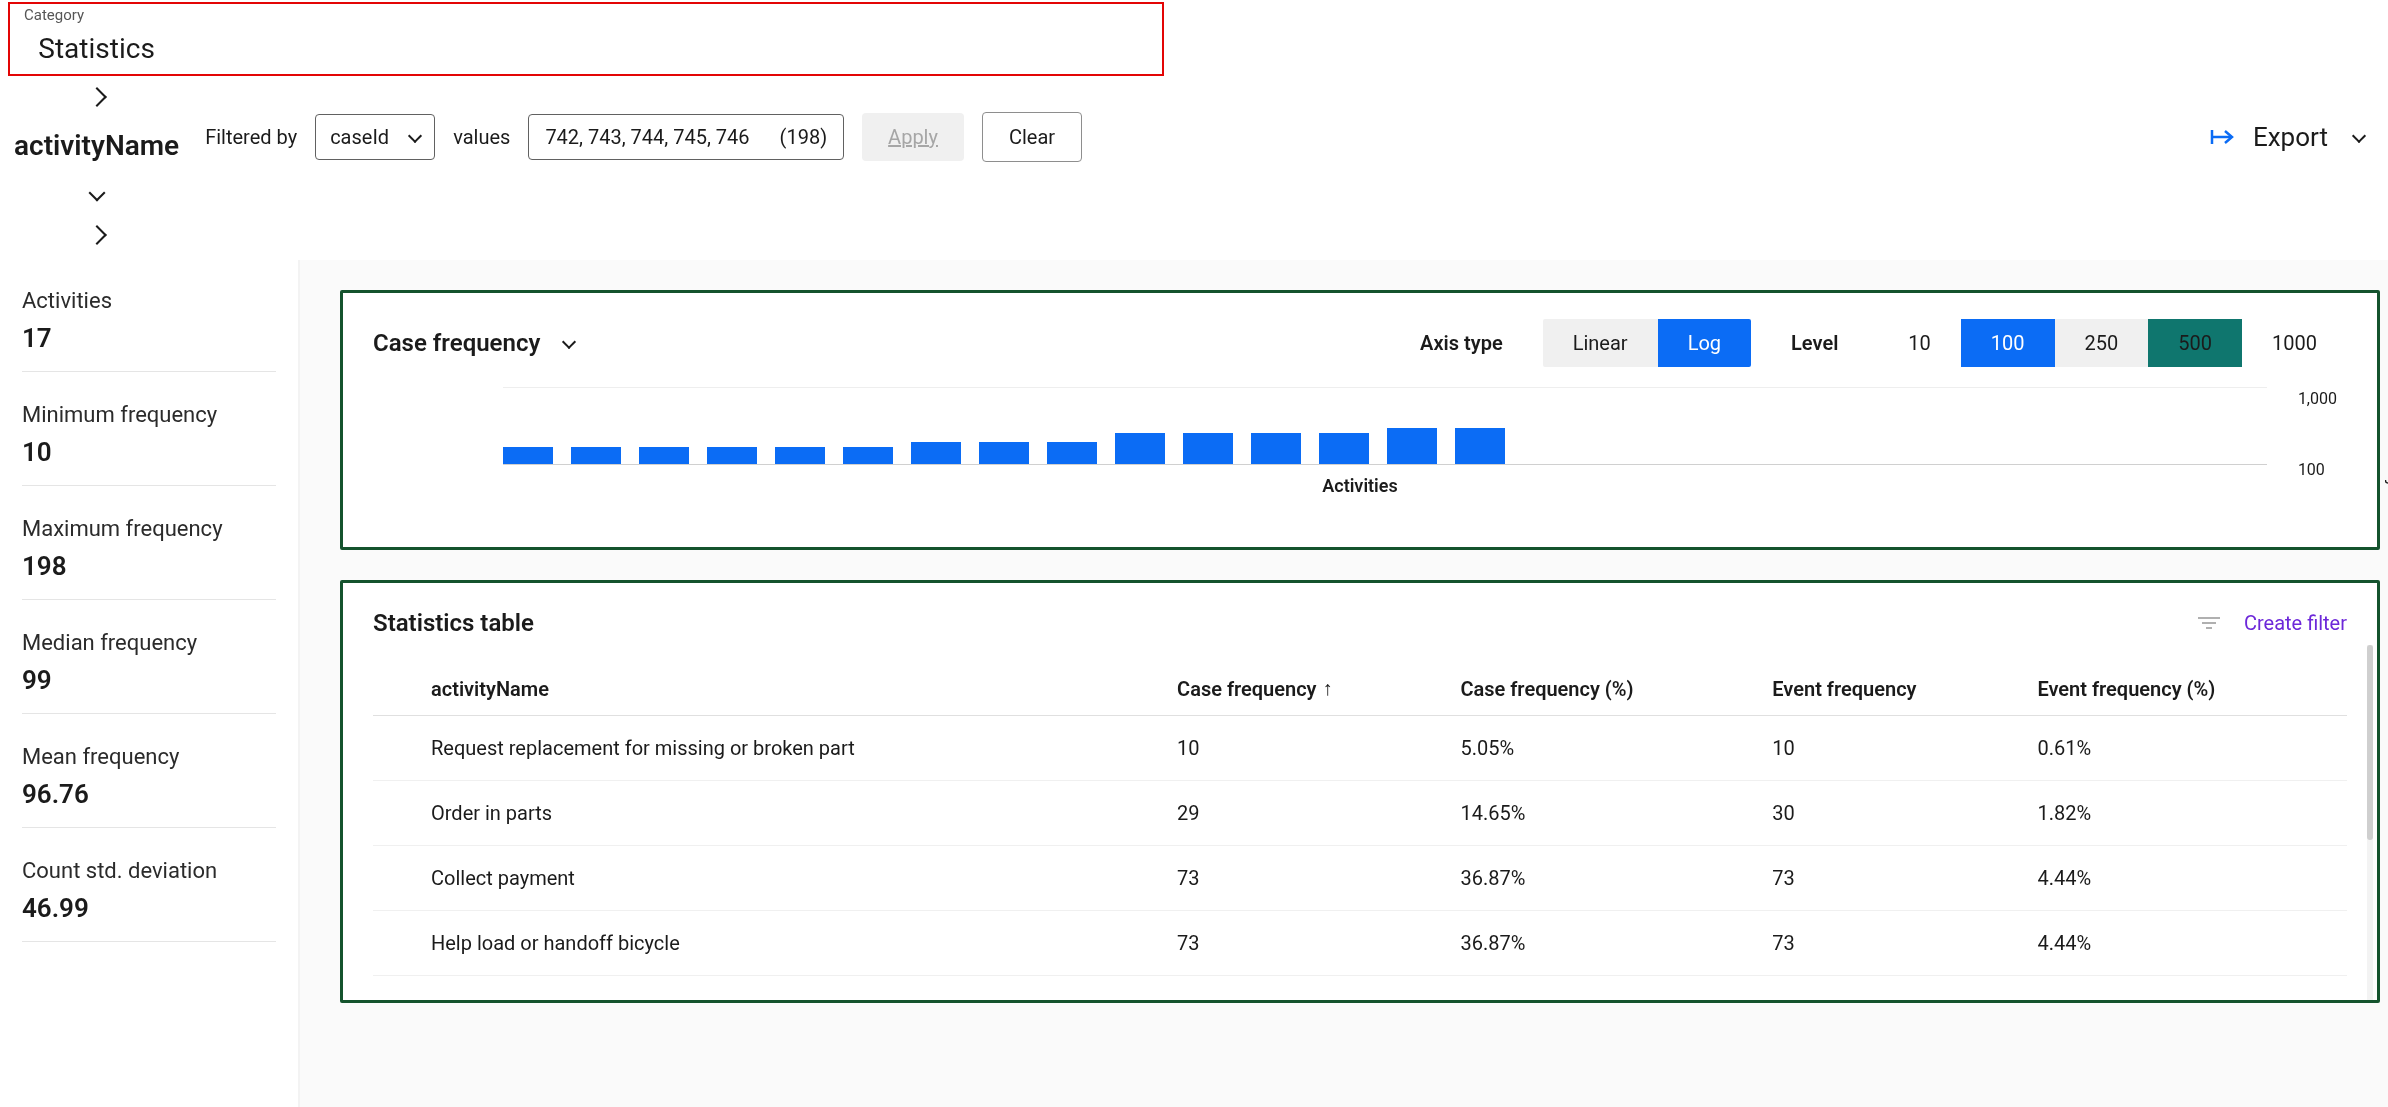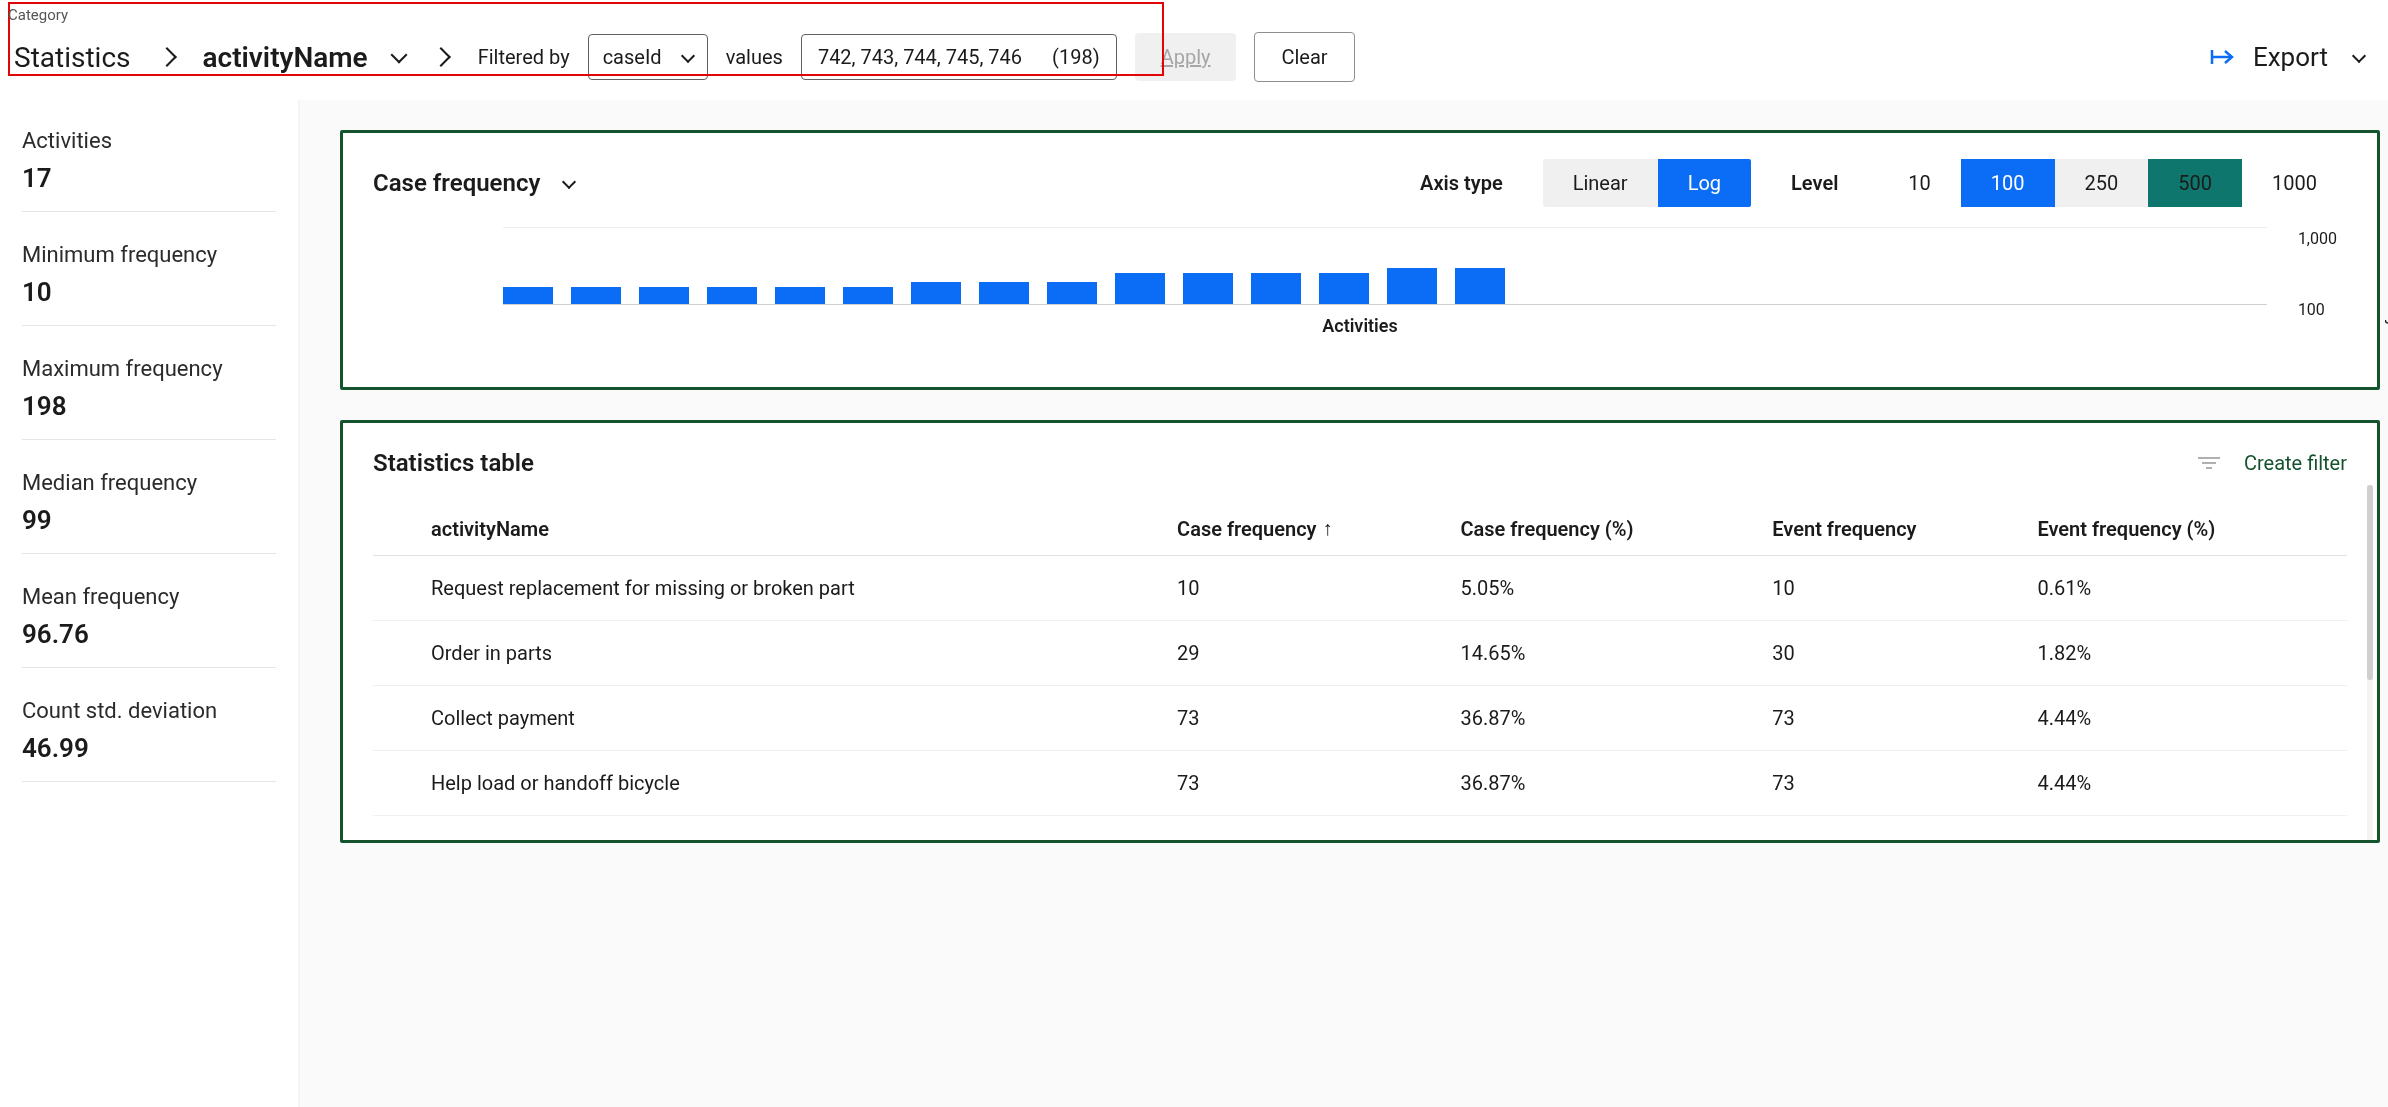--- a/index.html
+++ b/index.html
@@ -23,30 +23,31 @@
     position: absolute;
     left: 8px;
     top: 2px;
     width: 1156px;
     height: 74px;
     border: 2px solid #e30505;
     pointer-events: none;
   }
   .cat-label {
     position: absolute;
-    left: 8px;
+    left: 24px;
     top: 6px;
     font-size: 15px;
     color: #565656;
   }
   .breadcrumb {
     display: flex;
     align-items: center;
     gap: 25px;
     margin-top: 22px;
+    flex-direction: column;
   }
   .bc-item {
     font-size: 28px;
     color: #1b1b1b;
   }
   .bc-item.strong { font-weight: 600; }
   .chev {
     width: 14px; height: 14px;
     border-right: 2.5px solid #1b1b1b;
     border-bottom: 2.5px solid #1b1b1b;
@@ -239,21 +240,21 @@
   .table-card { margin-top: 30px; }
   .table-head-row {
     display: flex;
     align-items: center;
     justify-content: space-between;
   }
   .create-filter {
     display: flex;
     align-items: center;
     gap: 24px;
-    color: #14532d;
+    color: #6d28d9;
     cursor: not-allowed;
     font-size: 20px;
   }
   .filter-lines {
     display:inline-block;
     width: 22px;
   }
   .filter-lines span {
     display:block;
     height: 2px;

